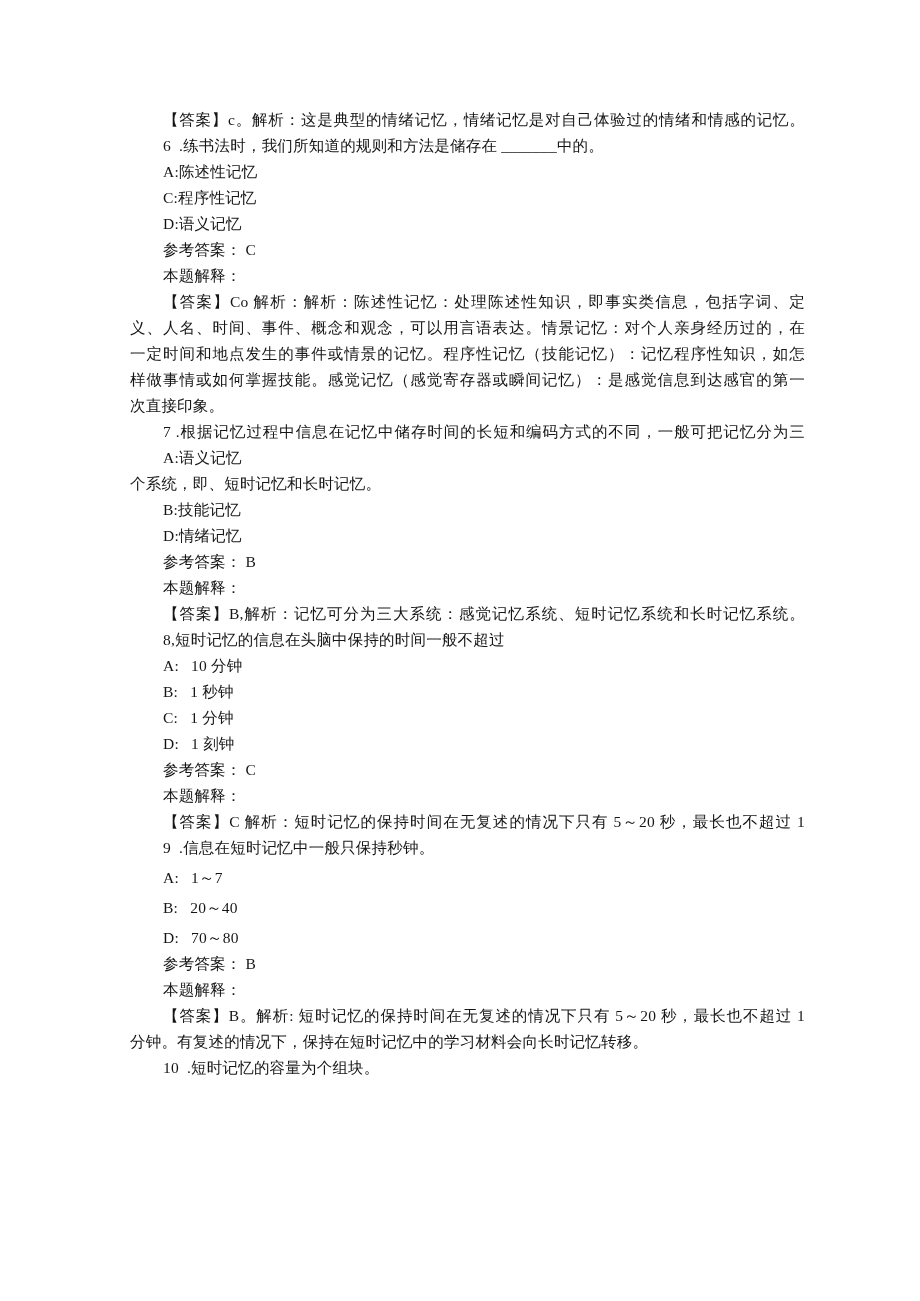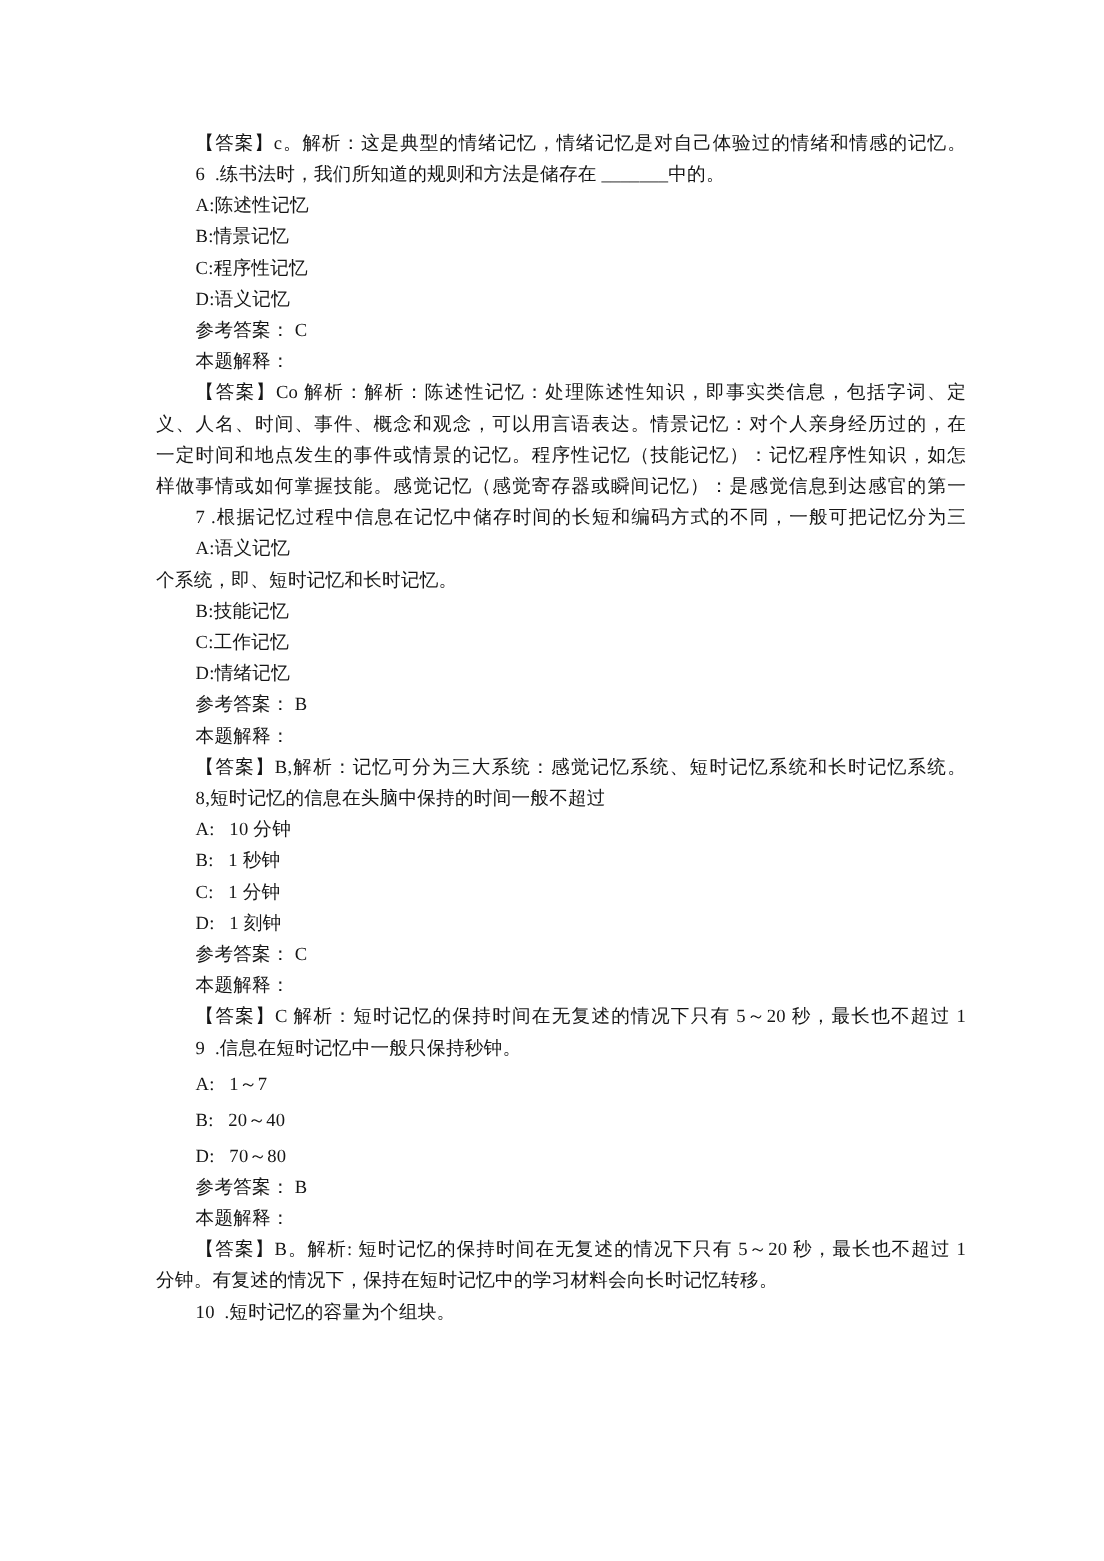--- a/index.html
+++ b/index.html
@@ -37,34 +37,33 @@
   
   .sp { margin-top: 4px; }
 </style>
 </head>
 <body>
 
 <div class="page">
   <p class="ln ind fill">【答案】c。解析：这是典型的情绪记忆，情绪记忆是对自己体验过的情绪和情感的记忆。</p>
   <p class="ln ind">6  .练书法时，我们所知道的规则和方法是储存在 _______中的。</p>
   <p class="ln ind">A:陈述性记忆</p>
-  <p class="ln ind">B:情景记忆</p>
   <p class="ln ind">C:程序性记忆</p>
   <p class="ln ind">D:语义记忆</p>
   <p class="ln ind">参考答案： C</p>
   <p class="ln ind">本题解释：</p>
   <p class="ln ind fill">【答案】Co 解析：解析：陈述性记忆：处理陈述性知识，即事实类信息，包括字词、定</p>
   <p class="ln fill">义、人名、时间、事件、概念和观念，可以用言语表达。情景记忆：对个人亲身经历过的，在</p>
   <p class="ln fill">一定时间和地点发生的事件或情景的记忆。程序性记忆（技能记忆）：记忆程序性知识，如怎</p>
   <p class="ln fill">样做事情或如何掌握技能。感觉记忆（感觉寄存器或瞬间记忆）：是感觉信息到达感官的第一</p>
+  <p class="ln">次直接印象。</p>
   <p class="ln ind fill">7 .根据记忆过程中信息在记忆中储存时间的长短和编码方式的不同，一般可把记忆分为三</p>
   <p class="ln ind">A:语义记忆</p>
   <p class="ln">个系统，即、短时记忆和长时记忆。</p>
   <p class="ln ind">B:技能记忆</p>
-  <p class="ln ind">C:工作记忆</p>
   <p class="ln ind">D:情绪记忆</p>
   <p class="ln ind">参考答案： B</p>
   <p class="ln ind">本题解释：</p>
   <p class="ln ind fill">【答案】B,解析：记忆可分为三大系统：感觉记忆系统、短时记忆系统和长时记忆系统。</p>
   <p class="ln ind">8,短时记忆的信息在头脑中保持的时间一般不超过</p>
   <p class="ln ind">A:   10 分钟</p>
   <p class="ln ind">B:   1 秒钟</p>
   <p class="ln ind">C:   1 分钟</p>
   <p class="ln ind">D:   1 刻钟</p>
   <p class="ln ind">参考答案： C</p>

